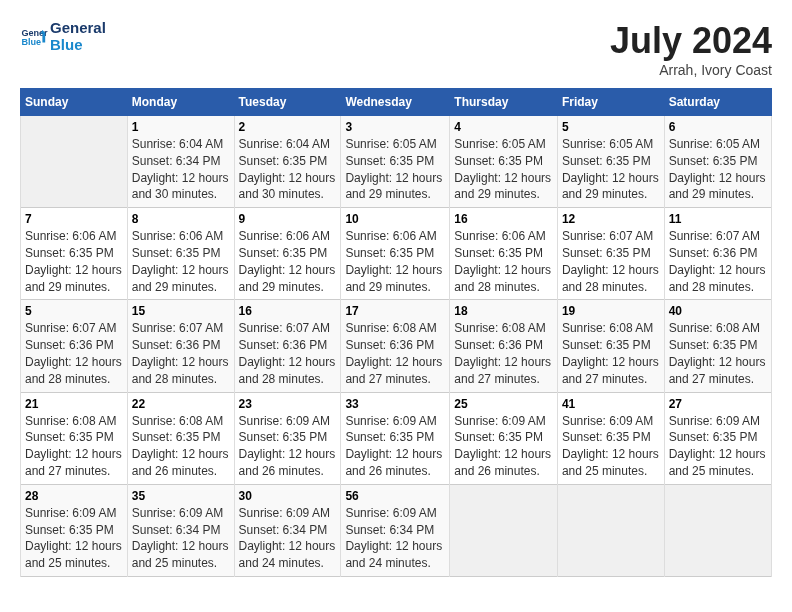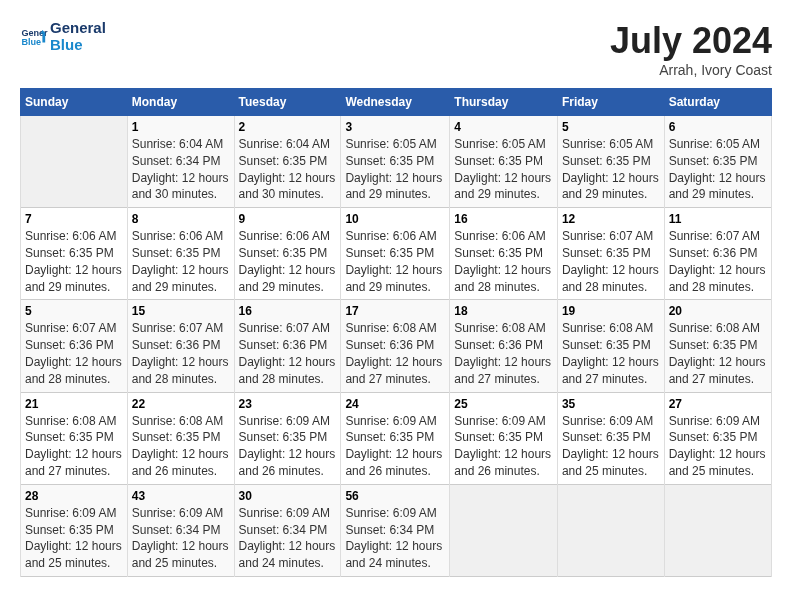--- a/index.html
+++ b/index.html
@@ -195,61 +195,61 @@
         </td>
         <td>
           <span class="day-num">18</span>
           <div class="day-info">Sunrise: 6:08 AM<br>Sunset: 6:36 PM<br>Daylight: 12 hours<br>and 27 minutes.</div>
         </td>
         <td>
           <span class="day-num">19</span>
           <div class="day-info">Sunrise: 6:08 AM<br>Sunset: 6:35 PM<br>Daylight: 12 hours<br>and 27 minutes.</div>
         </td>
         <td>
-          <span class="day-num">20</span>
+          <span class="day-num">40</span>
           <div class="day-info">Sunrise: 6:08 AM<br>Sunset: 6:35 PM<br>Daylight: 12 hours<br>and 27 minutes.</div>
         </td>
       </tr>
       <tr>
         <td>
           <span class="day-num">21</span>
           <div class="day-info">Sunrise: 6:08 AM<br>Sunset: 6:35 PM<br>Daylight: 12 hours<br>and 27 minutes.</div>
         </td>
         <td>
           <span class="day-num">22</span>
           <div class="day-info">Sunrise: 6:08 AM<br>Sunset: 6:35 PM<br>Daylight: 12 hours<br>and 26 minutes.</div>
         </td>
         <td>
           <span class="day-num">23</span>
           <div class="day-info">Sunrise: 6:09 AM<br>Sunset: 6:35 PM<br>Daylight: 12 hours<br>and 26 minutes.</div>
         </td>
         <td>
-          <span class="day-num">24</span>
+          <span class="day-num">33</span>
           <div class="day-info">Sunrise: 6:09 AM<br>Sunset: 6:35 PM<br>Daylight: 12 hours<br>and 26 minutes.</div>
         </td>
         <td>
           <span class="day-num">25</span>
           <div class="day-info">Sunrise: 6:09 AM<br>Sunset: 6:35 PM<br>Daylight: 12 hours<br>and 26 minutes.</div>
         </td>
         <td>
-          <span class="day-num">35</span>
+          <span class="day-num">41</span>
           <div class="day-info">Sunrise: 6:09 AM<br>Sunset: 6:35 PM<br>Daylight: 12 hours<br>and 25 minutes.</div>
         </td>
         <td>
           <span class="day-num">27</span>
           <div class="day-info">Sunrise: 6:09 AM<br>Sunset: 6:35 PM<br>Daylight: 12 hours<br>and 25 minutes.</div>
         </td>
       </tr>
       <tr>
         <td>
           <span class="day-num">28</span>
           <div class="day-info">Sunrise: 6:09 AM<br>Sunset: 6:35 PM<br>Daylight: 12 hours<br>and 25 minutes.</div>
         </td>
         <td>
-          <span class="day-num">43</span>
+          <span class="day-num">35</span>
           <div class="day-info">Sunrise: 6:09 AM<br>Sunset: 6:34 PM<br>Daylight: 12 hours<br>and 25 minutes.</div>
         </td>
         <td>
           <span class="day-num">30</span>
           <div class="day-info">Sunrise: 6:09 AM<br>Sunset: 6:34 PM<br>Daylight: 12 hours<br>and 24 minutes.</div>
         </td>
         <td>
           <span class="day-num">56</span>
           <div class="day-info">Sunrise: 6:09 AM<br>Sunset: 6:34 PM<br>Daylight: 12 hours<br>and 24 minutes.</div>
         </td>

